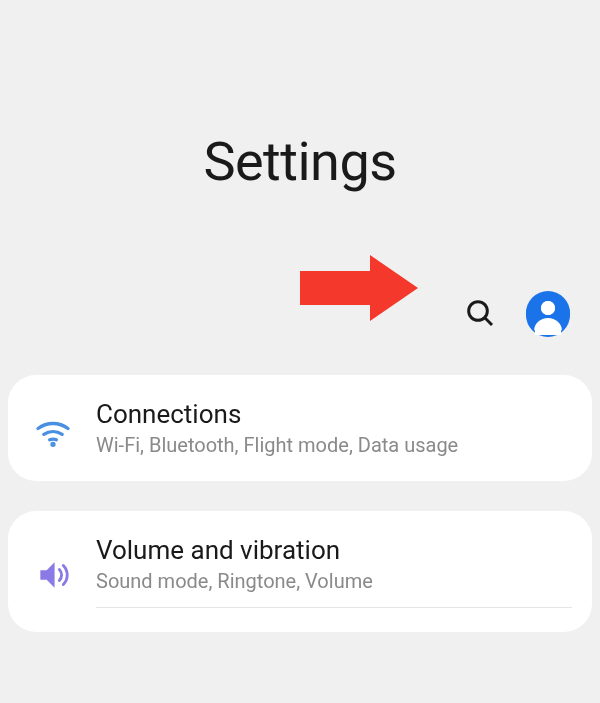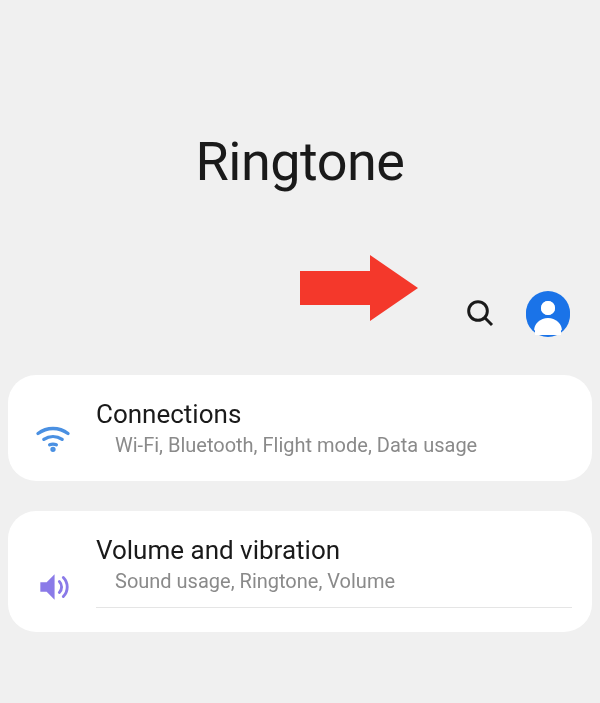--- a/index.html
+++ b/index.html
@@ -57,21 +57,21 @@
     }
     .cards {
       padding: 18px 8px 0 8px;
     }
     .card {
       background: #fff;
       border-radius: 28px;
       padding: 24px 20px 24px 24px;
       margin-bottom: 30px;
       display: flex;
-      align-items: flex-end;
+      align-items: center;
       gap: 22px;
     }
     .card-icon {
       width: 42px;
       height: 42px;
       display: flex;
       align-items: center;
       justify-content: center;
       flex-shrink: 0;
       margin-top: 6px;
@@ -82,34 +82,33 @@
     .card-title {
       font-size: 26px;
       font-weight: 400;
       color: #1a1a1a;
       margin-bottom: 4px;
     }
     .card-subtitle {
       font-size: 20px;
       font-weight: 400;
       color: #8a8a8a;
-      margin-left: 19px;
     }
     .divider-partial {
       border: none;
       border-top: 1px solid #e5e5e5;
       margin-top: 14px;
       margin-left: 0;
     }
   </style>
 </head>
 <body>
 
 <div class="header-section">
-  <h1 class="page-title">Ringtone</h1>
+  <h1 class="page-title">Settings</h1>
 </div>
 
 <div class="toolbar">
   <div class="arrow-annotation">
     <svg width="120" height="70" viewBox="0 0 120 70">
       <polygon points="0,18 70,18 70,2 118,35 70,68 70,52 0,52" fill="#f4382b"></polygon>
     </svg>
   </div>
   <div class="search-btn">
     <span>
@@ -160,18 +159,18 @@
   <div class="card">
     <div class="card-icon">
       <svg width="38" height="38" viewBox="0 0 24 24" fill="none">
         <path d="M4 9 L4 15 L8 15 L13 20 L13 4 L8 9 Z" fill="#8a7ae8"></path>
         <path d="M16 8.5 a5 5 0 0 1 0 7" stroke="#8a7ae8" stroke-width="1.8" stroke-linecap="round" fill="none"></path>
         <path d="M18.5 6 a8.5 8.5 0 0 1 0 12" stroke="#8a7ae8" stroke-width="1.8" stroke-linecap="round" fill="none"></path>
       </svg>
     </div>
     <div class="card-content">
       <div class="card-title">Volume and vibration</div>
-      <div class="card-subtitle">Sound usage, Ringtone, Volume</div>
+      <div class="card-subtitle">Sound mode, Ringtone, Volume</div>
       <hr class="divider-partial">
     </div>
   </div>
 
 </div>
 
 </body></html>

